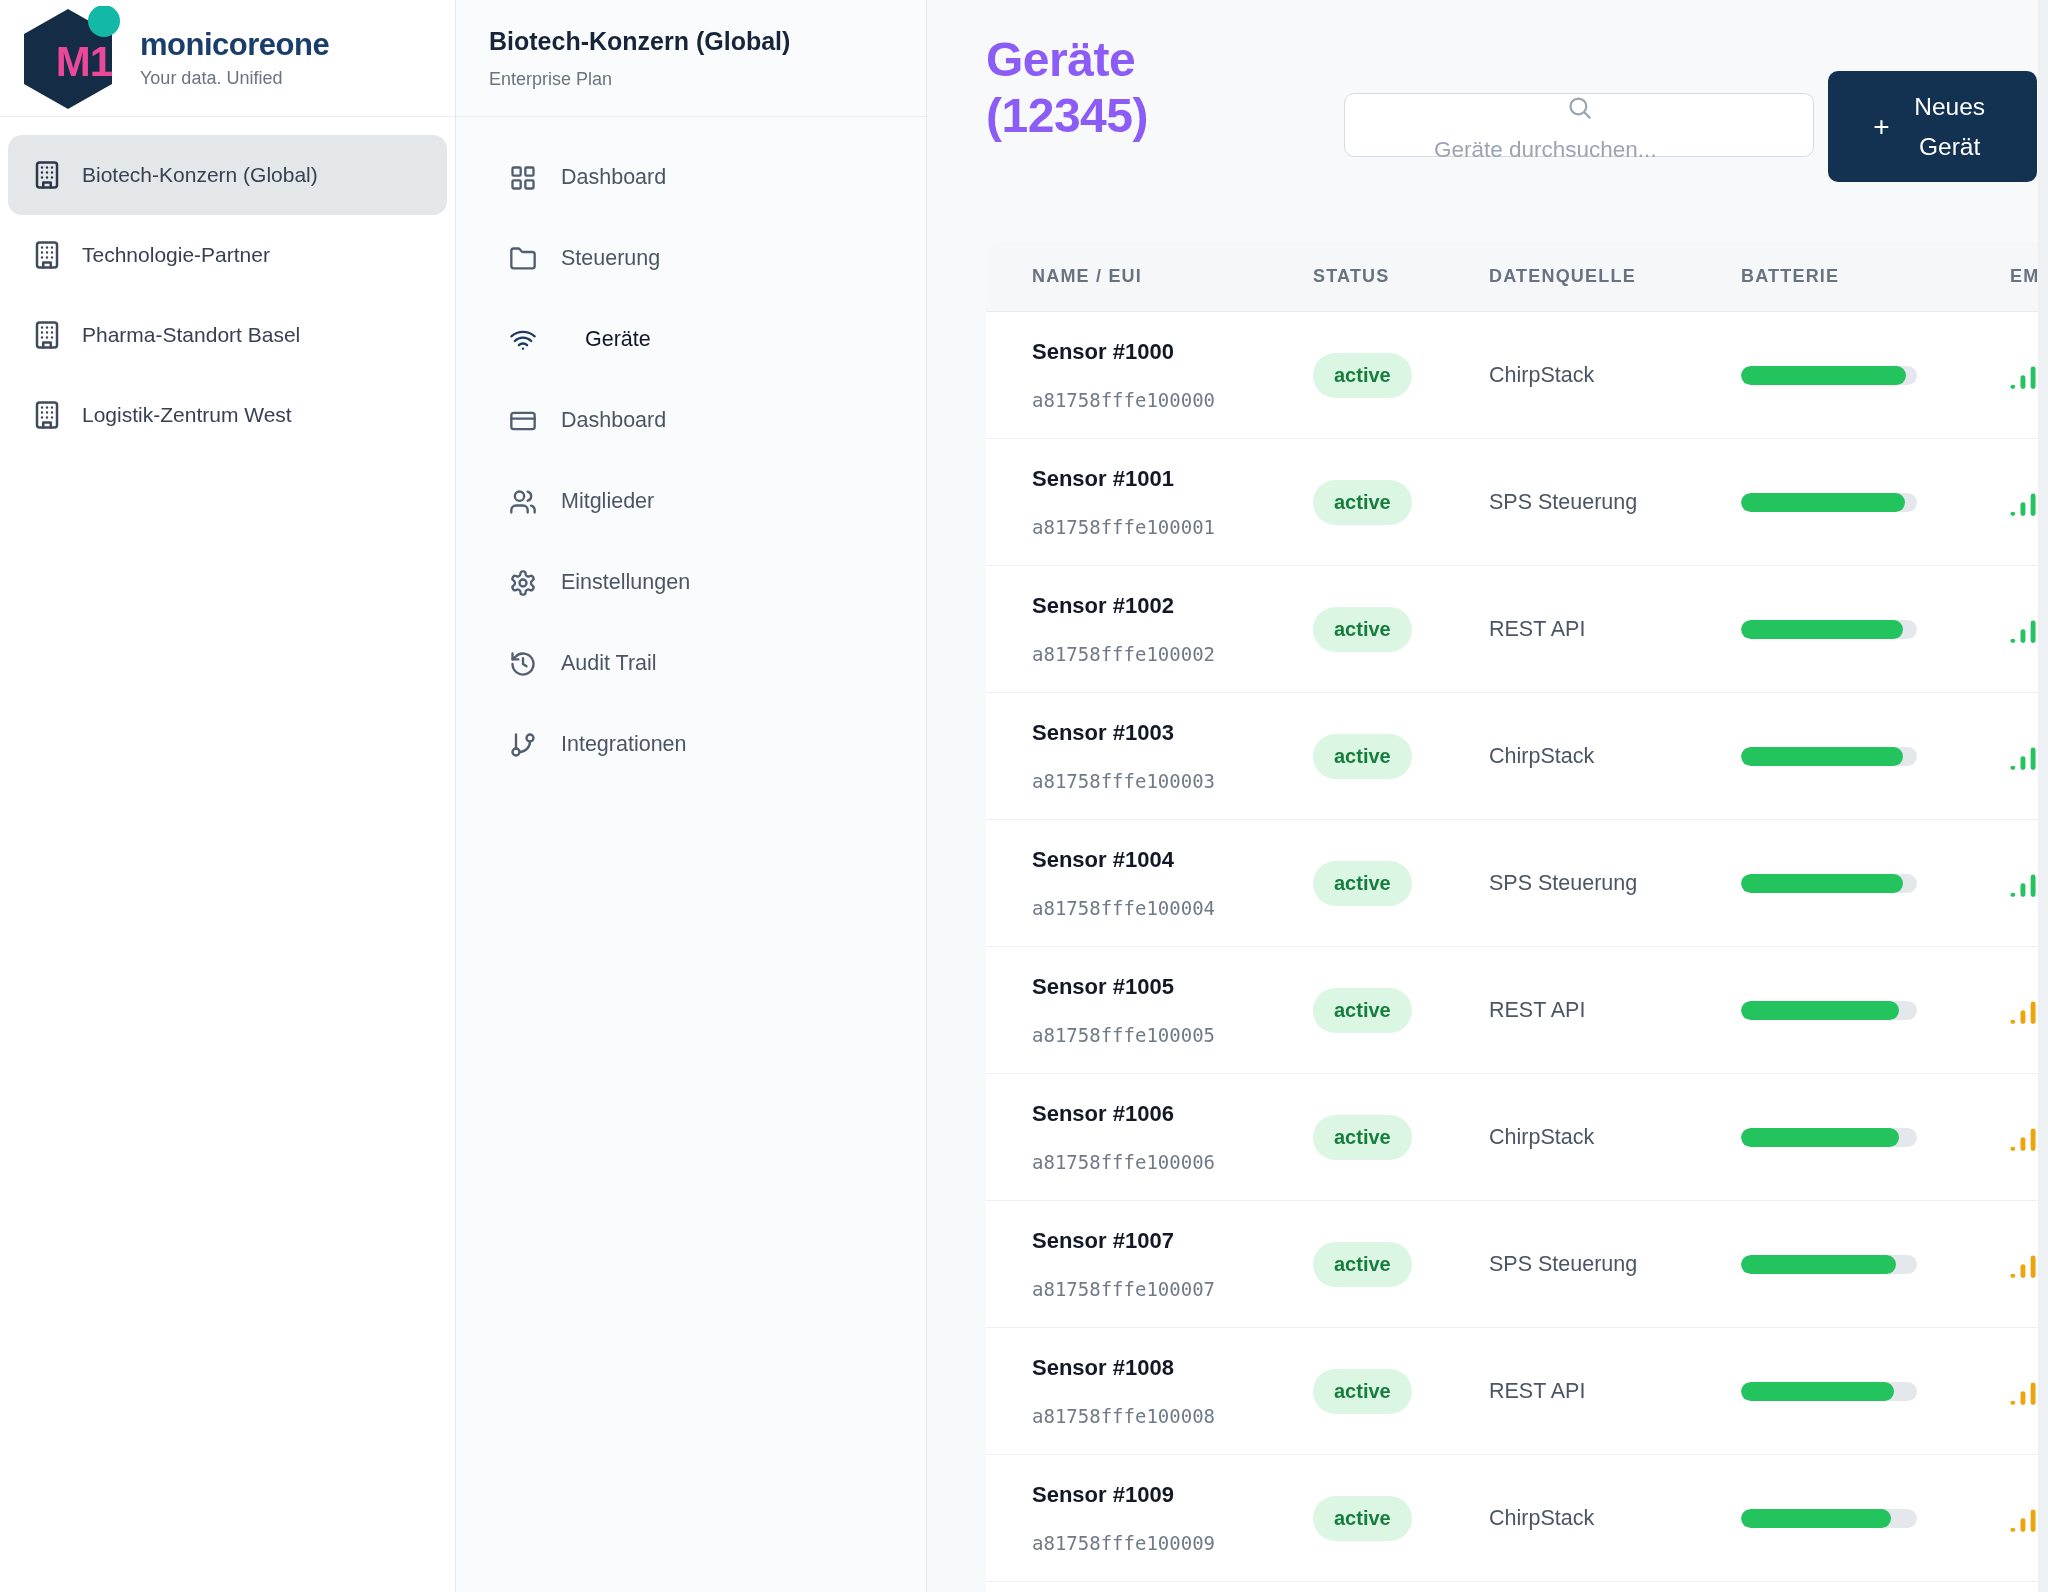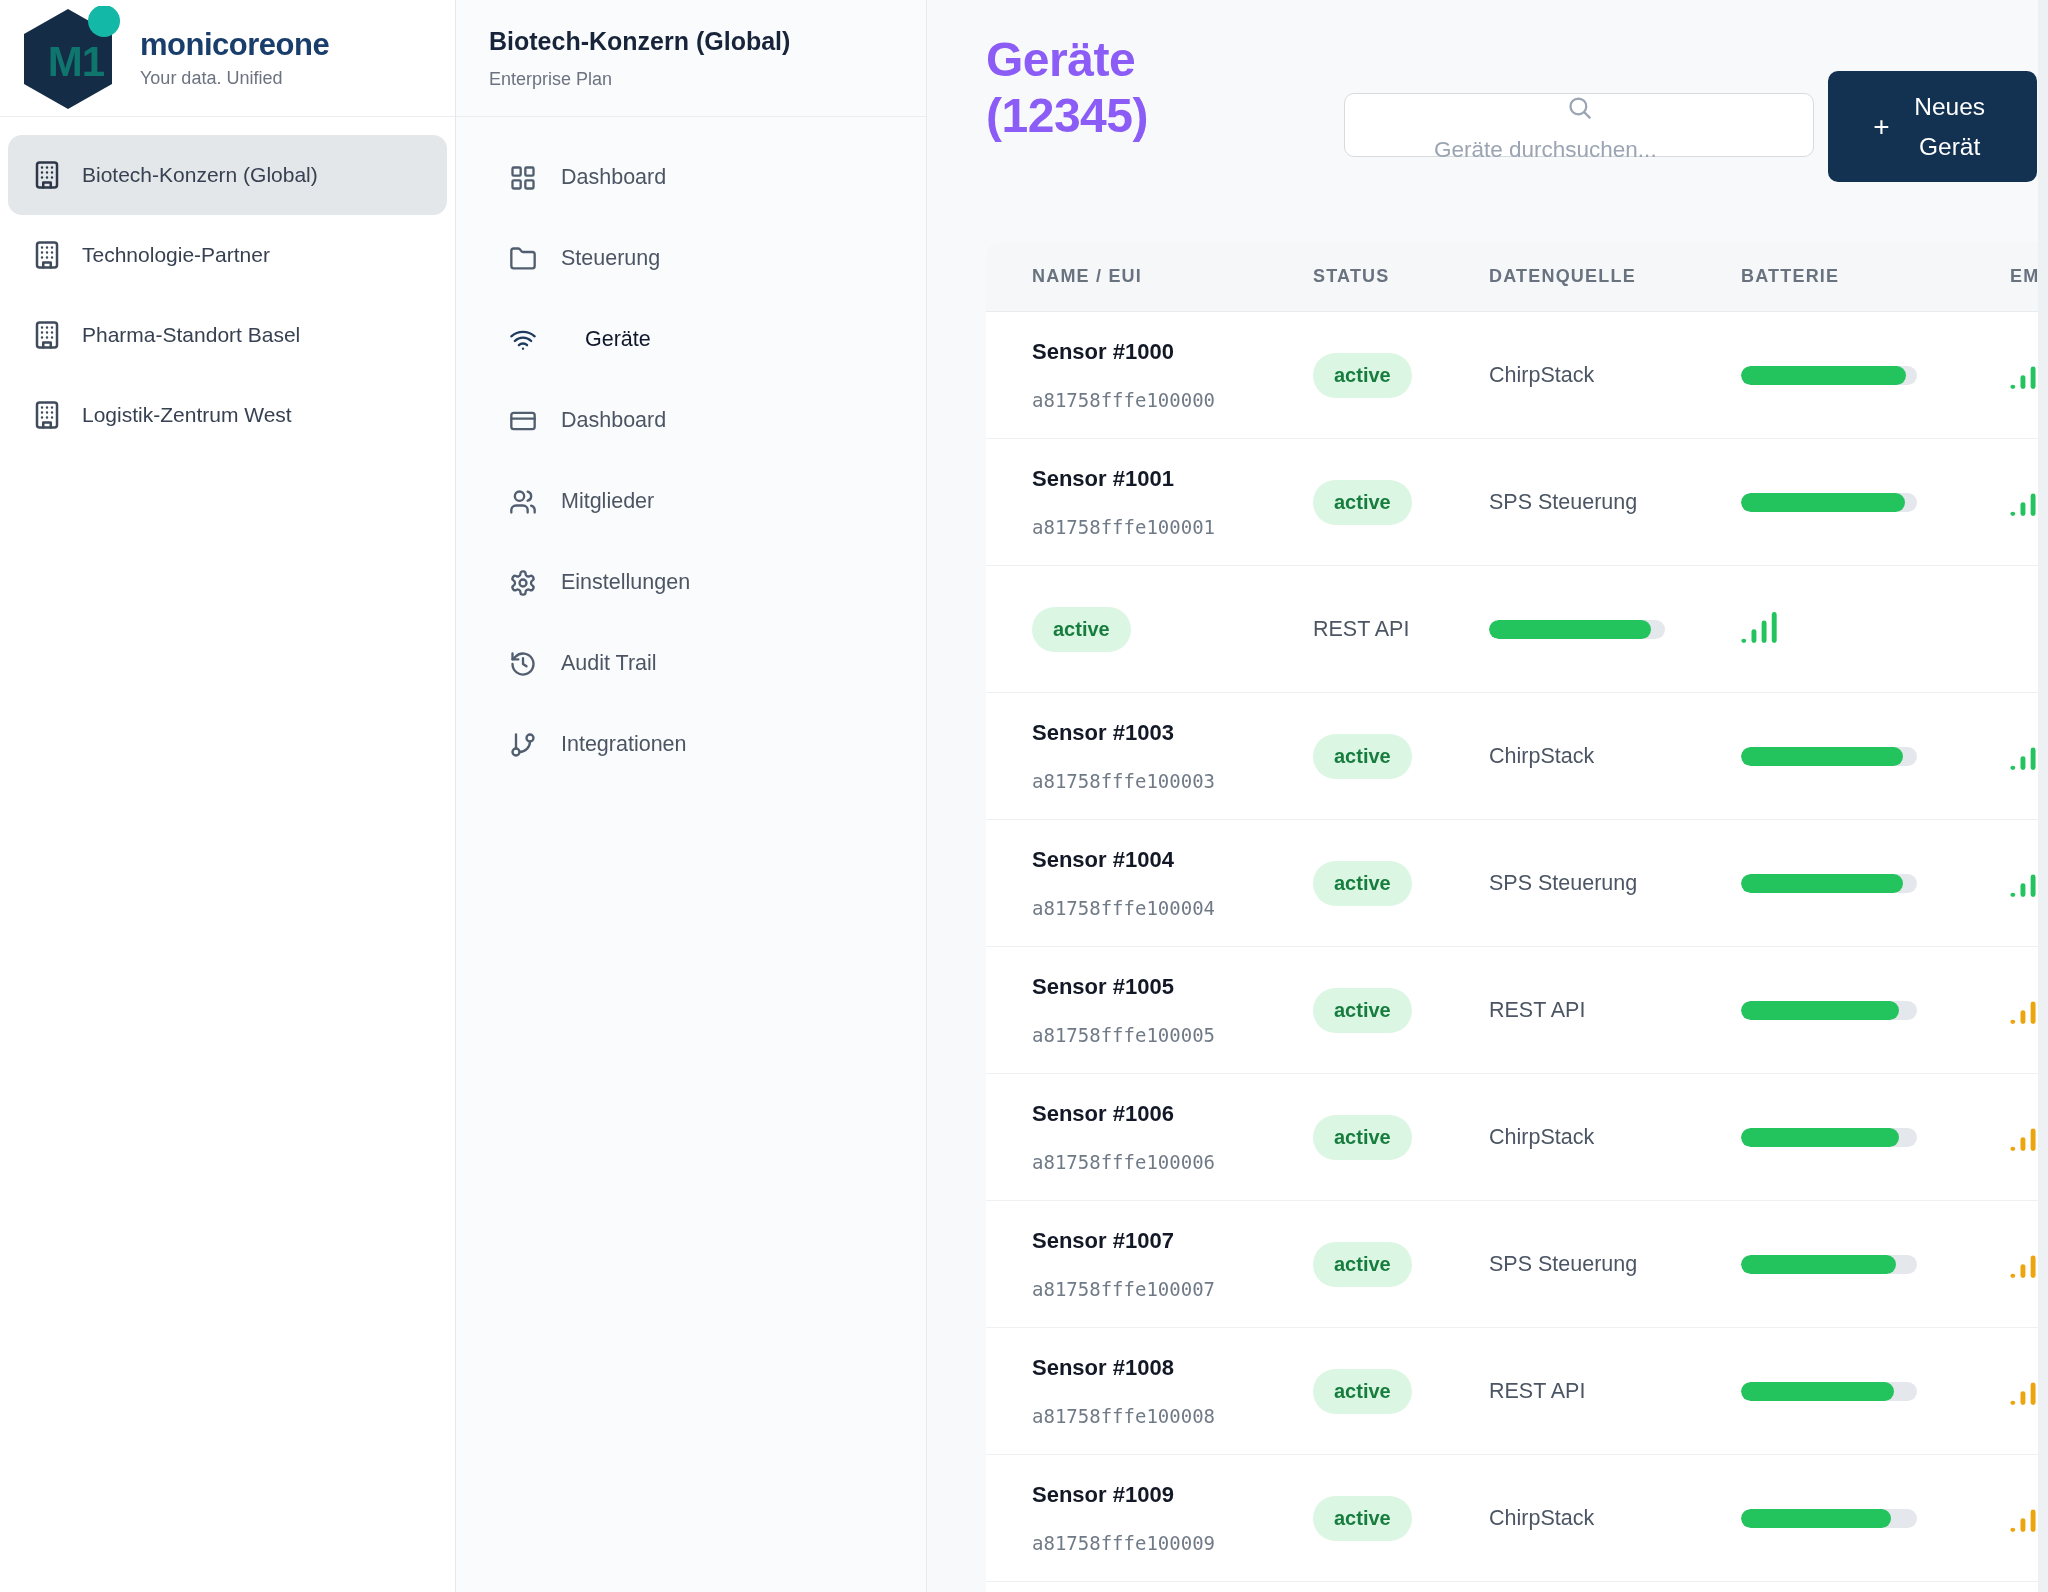--- a/index.html
+++ b/index.html
@@ -5,22 +5,22 @@
   html,body{margin:0;padding:0;width:2048px;height:1592px;overflow:hidden;
     font-family:"Liberation Sans","DejaVu Sans",sans-serif;background:#f8f9fa;}
   .app{display:flex;width:2048px;height:1592px;}
 
   
   .sb1{width:456px;min-width:456px;background:#ffffff;border-right:1px solid #e5e7eb;
        box-sizing:border-box;display:flex;flex-direction:column;}
   .sb1-head{height:117px;min-height:117px;border-bottom:1px solid #ededf0;display:flex;
        align-items:center;gap:20px;padding:0 20px 0 16px;box-sizing:border-box;}
   .logo-hex{position:relative;width:104px;height:104px;flex:0 0 auto;}
-  .logo-hex .m1{position:absolute;left:8px;top:8px;width:104px;text-align:center;
-       color:#0f766e;font-size:42px;font-weight:800;line-height:96px;letter-spacing:-1px;}
+  .logo-hex .m1{position:absolute;left:16px;top:8px;width:104px;text-align:center;
+       color:#ec4899;font-size:42px;font-weight:800;line-height:96px;letter-spacing:-1px;}
   .brand-name{font-size:31px;font-weight:800;color:#1a3e6b;letter-spacing:-0.5px;}
   .brand-tag{font-size:18px;color:#6b7280;margin-top:5px;}
   .org-list{padding:18px 8px;display:flex;flex-direction:column;}
   .org-item{height:80px;border-radius:14px;display:flex;align-items:center;gap:20px;
        padding:0 24px;cursor:pointer;box-sizing:border-box;}
   .org-item.active{background:#e4e7ea;}
   .org-item .icon{width:30px;height:30px;color:#3f4a5a;flex:0 0 auto;}
   .org-item.active .icon{color:#2c3747;}
   .org-item .lbl{font-size:21px;color:#374151;white-space:nowrap;}
   .icon svg{width:100%;height:100%;display:block;}
@@ -313,20 +313,24 @@
                   <rect x="0" y="26" width="4.6" height="4" rx="2.3" fill="#23c45d"></rect>
                   <rect x="9.5" y="17" width="4.6" height="13" rx="2.3" fill="#23c45d"></rect>
                   <rect x="19" y="9" width="4.6" height="21" rx="2.3" fill="#23c45d"></rect>
                   <rect x="28.5" y="1" width="4.6" height="29" rx="2.3" fill="#23c45d"></rect>
                 </svg></span>
     </div>
   </div>
 
   <div class="tgrid trow">
     <div>
+      <div class="nm">Sensor #1002</div>
+      <div class="eui">a81758fffe100002</div>
+    </div>
+    <div>
       <span class="pill" style="background: rgb(219, 246, 227); color: rgb(23, 125, 62);">active</span>
     </div>
     <div class="src">REST API</div>
     <div>
       <div class="batt">
                 <i style="width: 92%; background: rgb(35, 196, 93);"></i>
               </div>
     </div>
     <div>
       <span class="sig"><svg width="37" height="32" viewBox="0 0 34 30">

